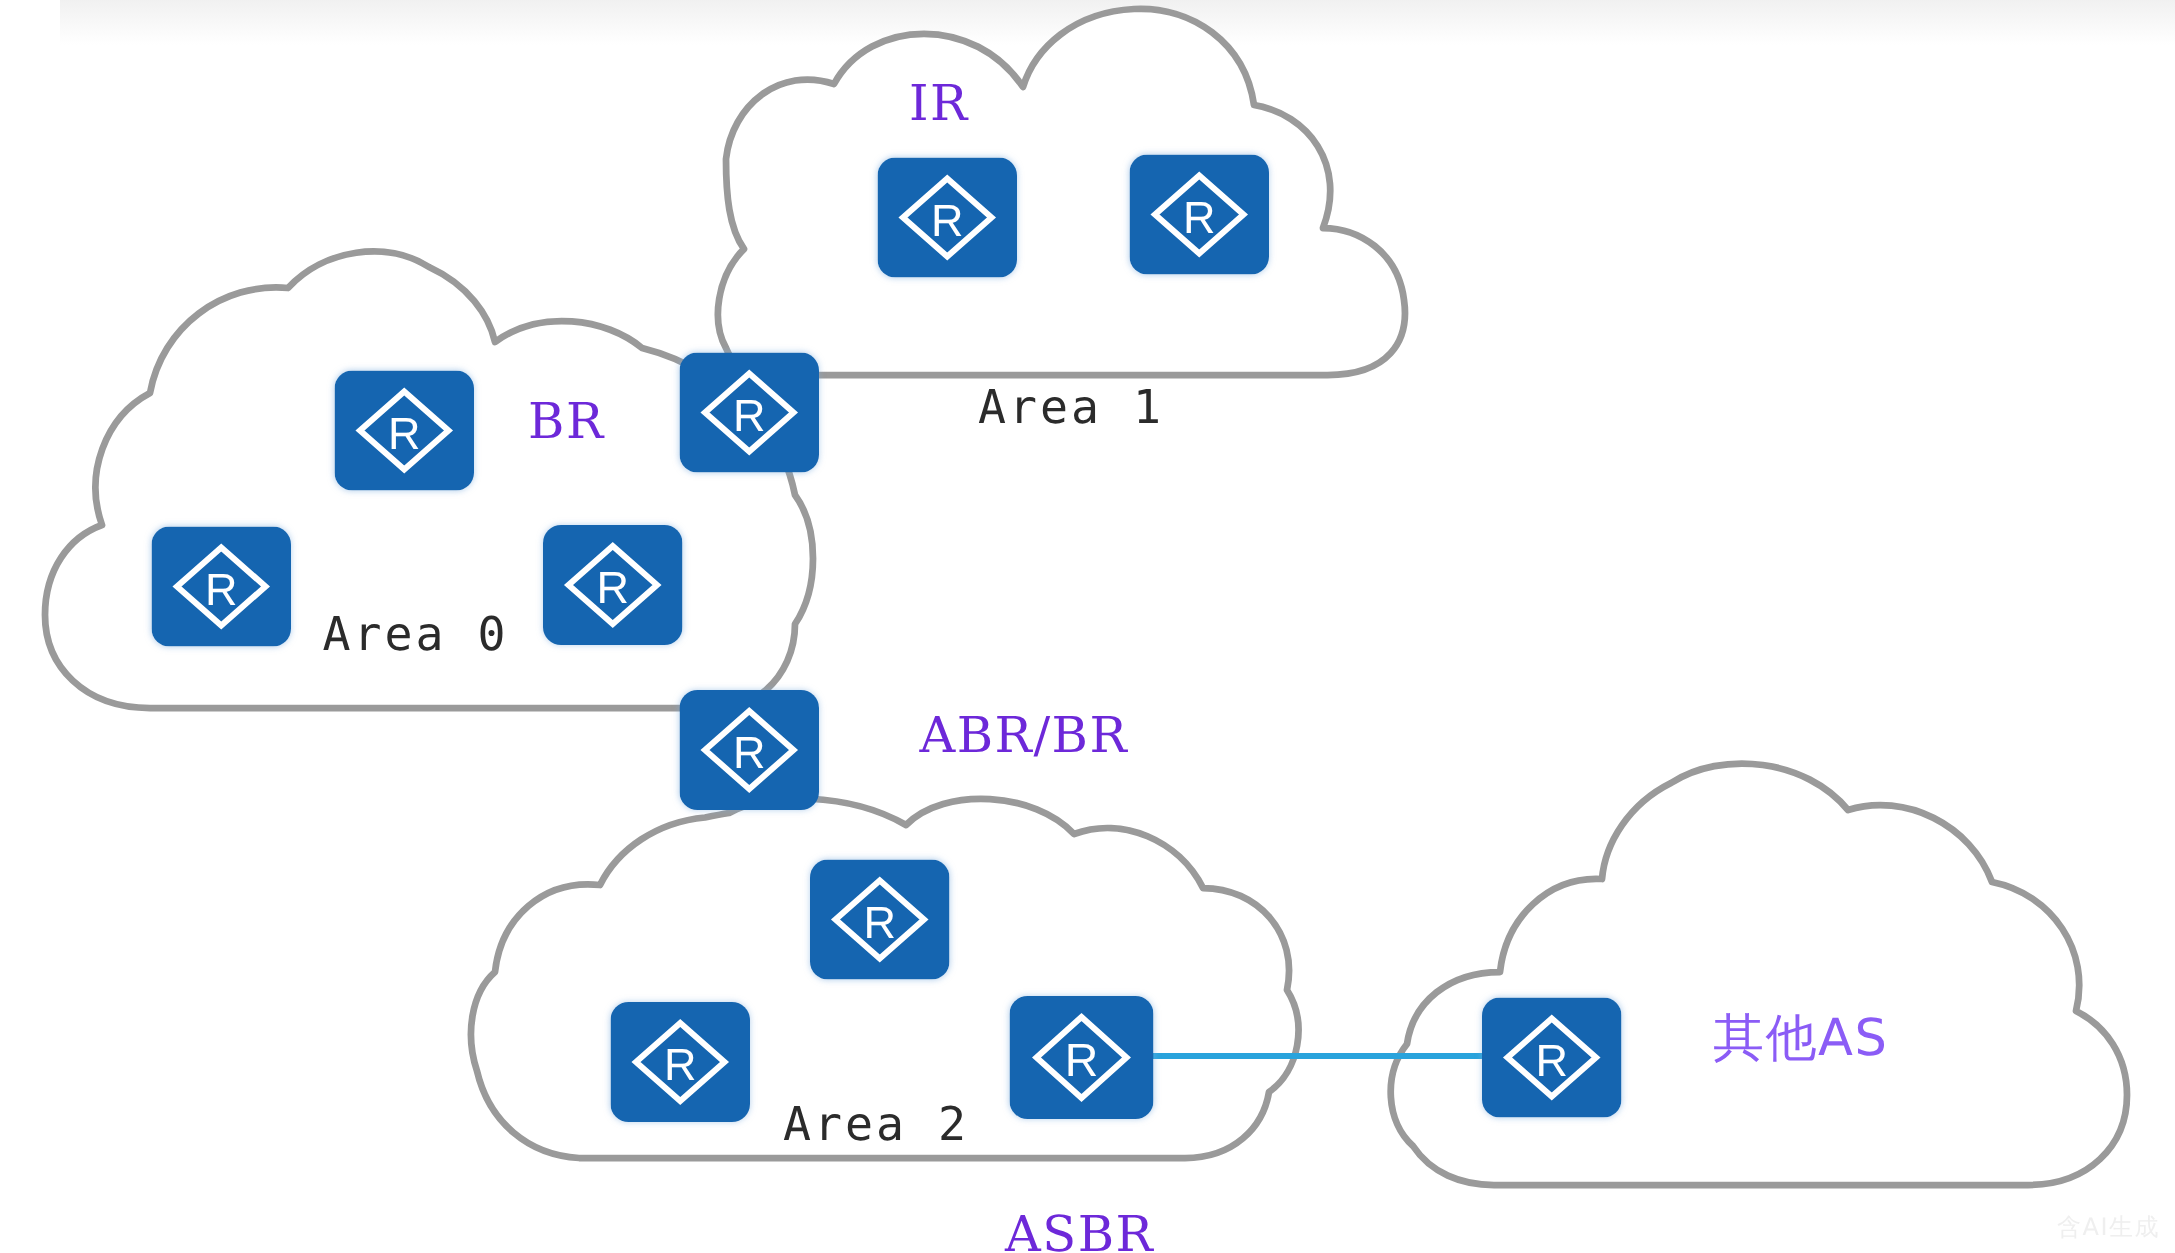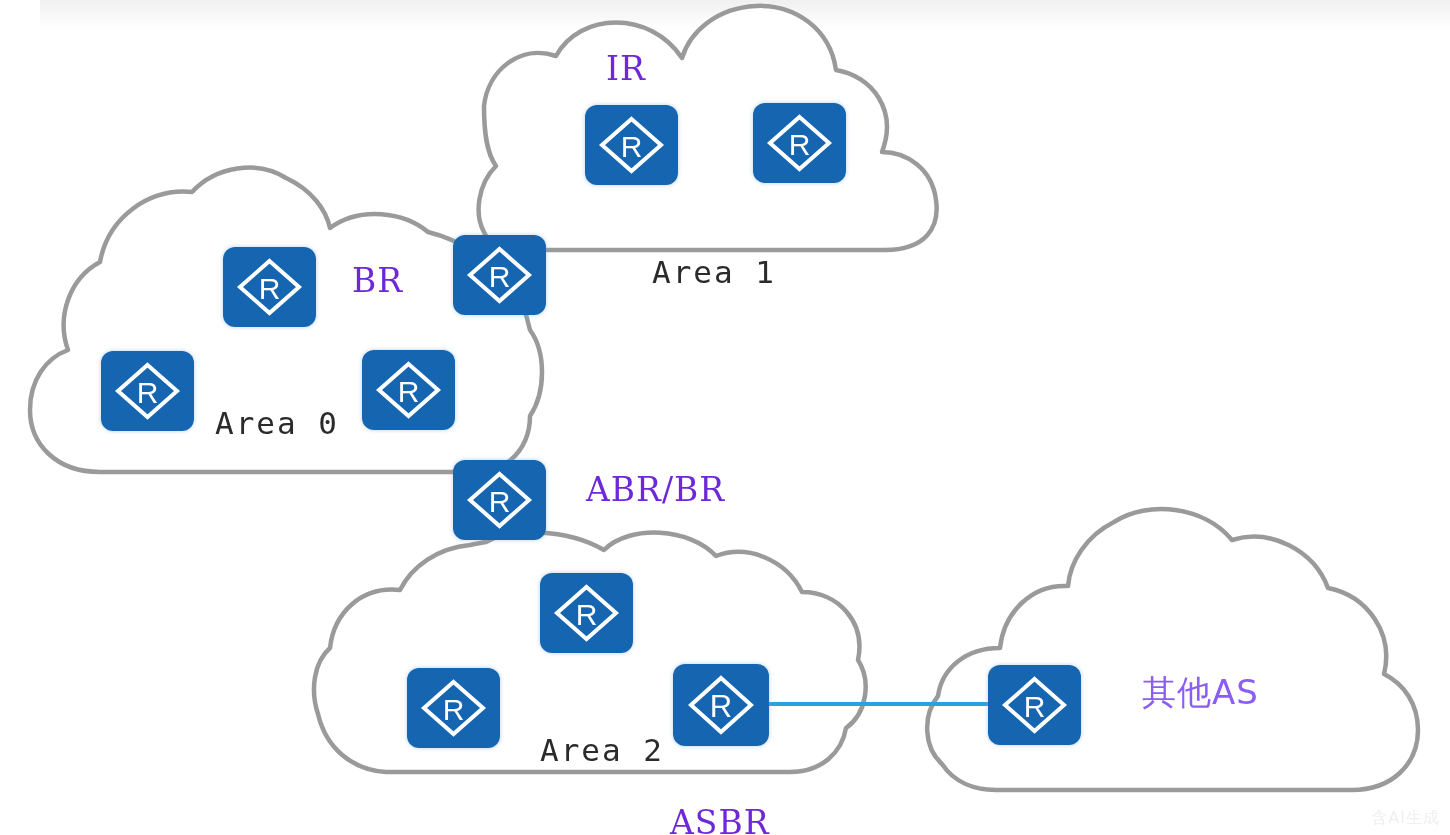--- a/index.html
+++ b/index.html
@@ -244,23 +244,23 @@
   </div>
 
   <div class="lbl role-label" style="left:606px; top:52px;">IR</div>
 
   <div class="lbl area-label" style="left:652px; top:221px;margin-top:36px;">Area 1</div>
 
   <div class="lbl role-label" style="left:352px; top:264px;">BR</div>
 
   <div class="lbl area-label" style="left:215px; top:408px;">Area 0</div>
 
-  <div class="lbl role-label" style="left:586px; top:473px;">ABR/BR</div>
-
-  <div class="lbl area-label" style="left:540px; top:735px;">Area 2</div>
+  <div class="lbl role-label" style="left:613px; top:473px;">ABR/BR</div>
+
+  <div class="lbl area-label" style="left:522px; top:735px;">Area 2</div>
 
   <div class="lbl role-label" style="left:670px; top:806px;">ASBR</div>
 
   <div class="lbl as-label" style="left:1142px; top:675px;">其他AS</div>
 
   <div class="watermark">含AI生成</div>
 
 </div>
 
 </body></html>

